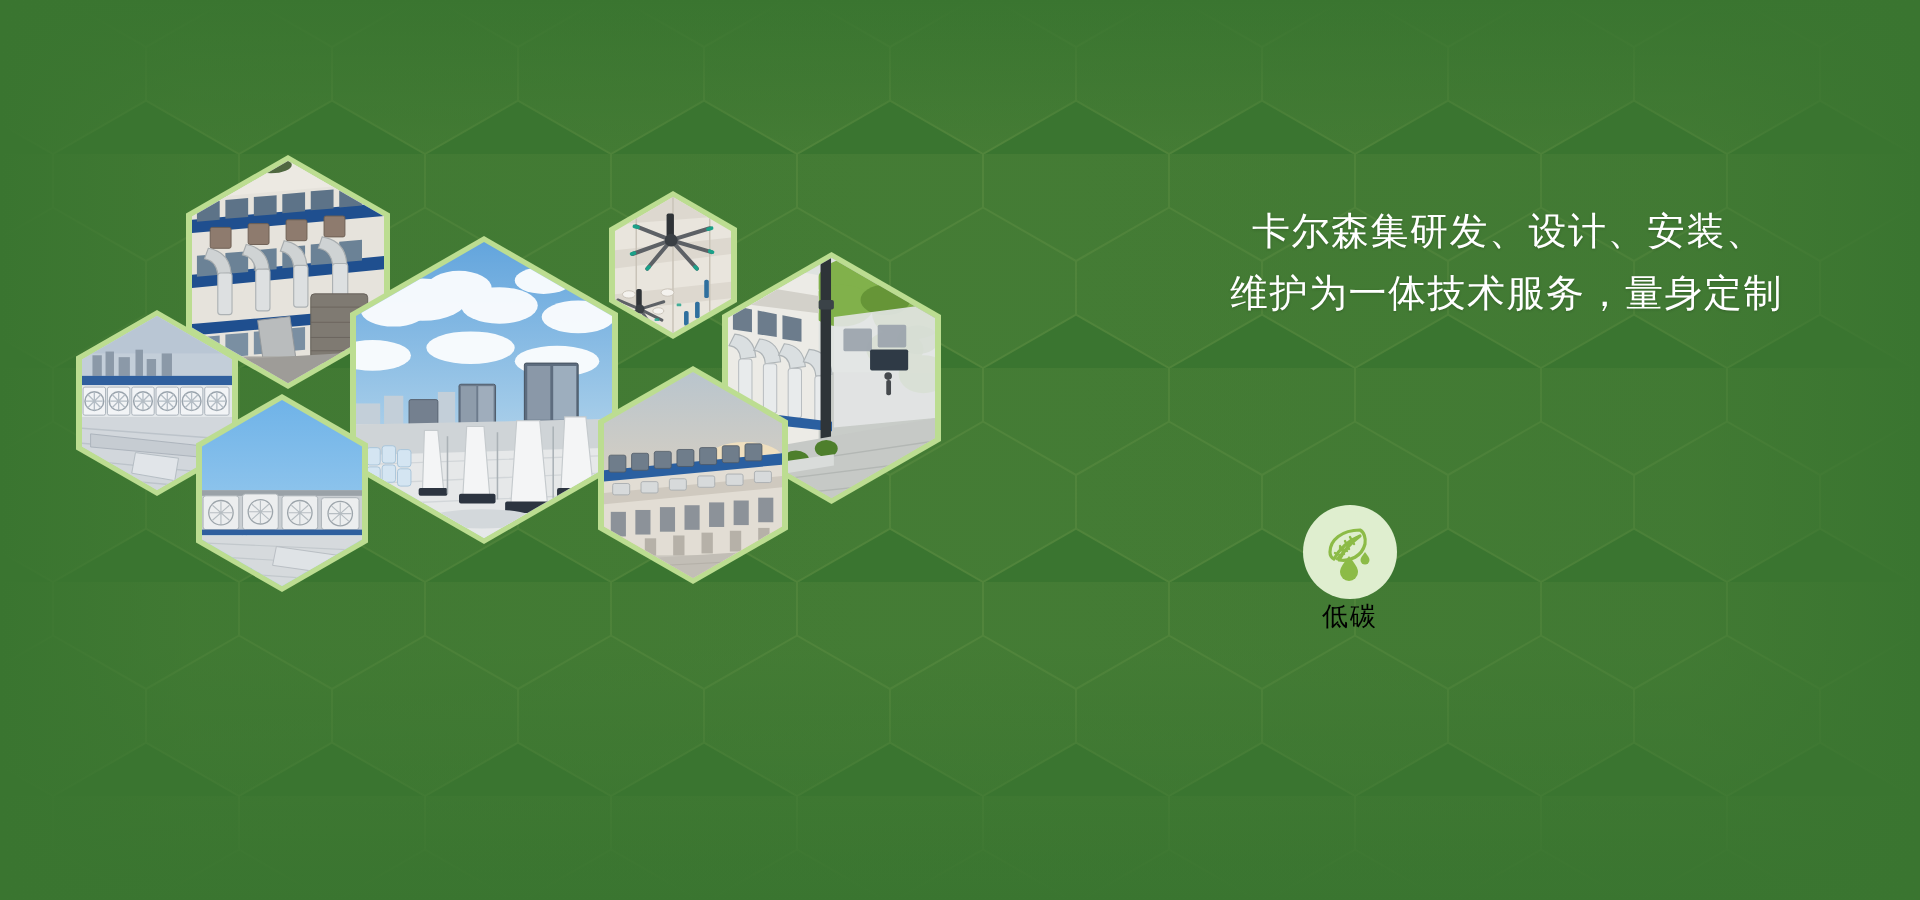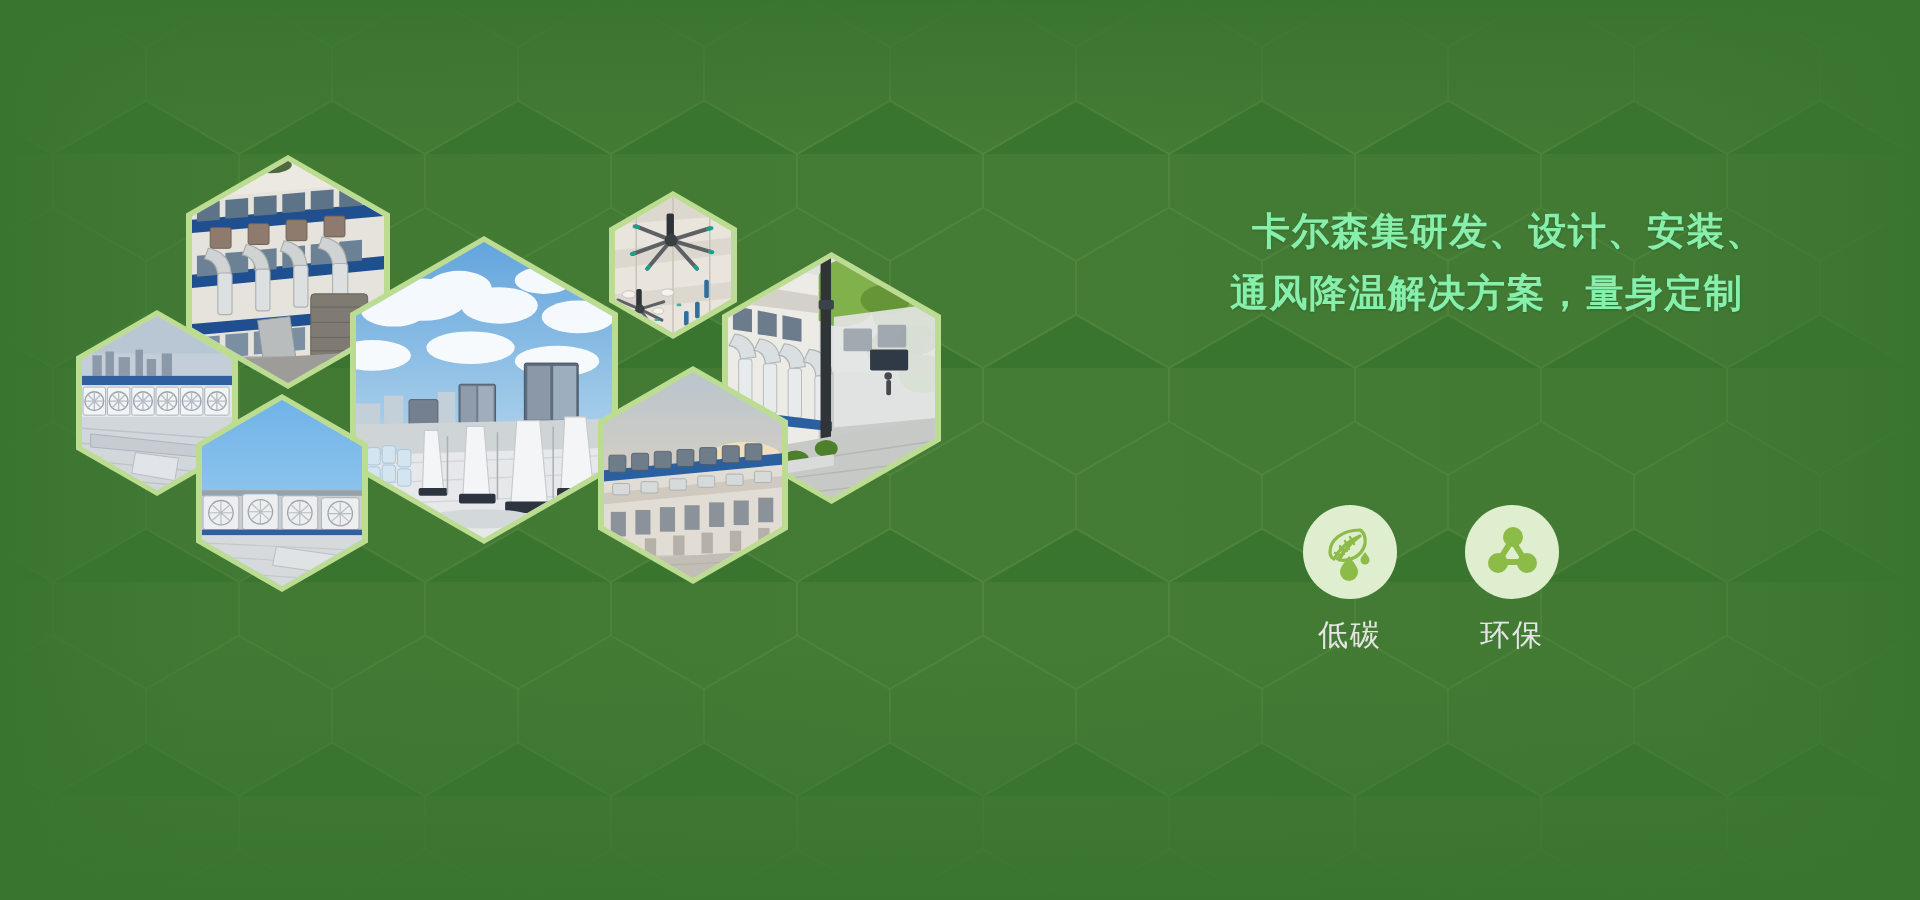--- a/index.html
+++ b/index.html
@@ -42,25 +42,25 @@
     width: 100%;
     height: 100%;
     display: block;
   }
   
   #headline {
     position: absolute;
     left: 1230px;
     top: 200px;
     width: 640px;
-    color: #86efac;
+    color: #ffffff;
     font-size: 38px;
     line-height: 62px;
     letter-spacing: 1.5px;
-    font-weight: 700;
+    font-weight: 400;
     text-shadow: 0 1px 3px rgba(0,0,0,0.18);
   }
   #headline .ln { display: block; white-space: nowrap; }
   #headline .ln.indent { text-indent: 22px; }
   
   #features {
     position: absolute;
     left: 1300px;
     top: 505px;
     display: flex;
@@ -73,23 +73,22 @@
     margin: 0 auto;
     border-radius: 50%;
     display: flex;
     align-items: center;
     justify-content: center;
   }
   .feature .disc.pale  { background: #dfeecf; }
   .feature .disc.amber { background: #f6c768; }
   .feature .disc svg { display: block; overflow: visible; }
   .feature .cap {
-    margin-top: 16px;
-    color: #e5e5e5;
-    font-size: 30px;
+    color: #000000;
+    font-size: 26px;
     letter-spacing: 2px;
     white-space: nowrap;
   }
 </style>
 </head>
 <body>
 
 <div id="banner">
 
   <svg id="hex-bg" viewBox="0 0 1920 900" preserveAspectRatio="none" aria-hidden="true">
@@ -568,21 +567,21 @@
         <path d="M0 200 L190 188 L190 218 L0 218 Z" fill="#c2beb6"></path>
         <g stroke="#b5b1a9" stroke-width="1.2">
             <path d="M0 208 L190 198"></path>
           </g>
       </svg>
     </div>
   </div>
 
   <div id="headline">
     <span class="ln indent">卡尔森集研发、设计、安装、</span>
-    <span class="ln">通风降温解决方案，量身定制</span>
+    <span class="ln">维护为一体技术服务，量身定制</span>
   </div>
 
   <div id="features">
 
     <div class="feature">
       <div class="disc pale">
         <svg width="60" height="60" viewBox="0 0 60 60" aria-hidden="true">
           <path d="M40 8 C22 8 10 18 10 30 C10 34 12 36 14 37 C20 26 30 18 40 14 C32 20 24 28 19 38 C30 40 42 34 45 22 C46 16 44 10 40 8 Z" fill="none" stroke="#8cbb47" stroke-width="3.2" stroke-linejoin="round"></path>
           <g stroke="#8cbb47" stroke-width="2.4" stroke-linecap="round">
             <path d="M17 37 L36 16"></path>
@@ -593,31 +592,16 @@
               <path d="M27 29 L20 26"></path>
           </g>
           <path d="M29 34 C23 42 20 46 20 50 a9 9 0 0 0 18 0 c0 -4 -3 -8 -9 -16 Z" fill="#8cbb47"></path>
           <path d="M45 30 c-3 4 -4.5 6 -4.5 8 a4.5 4.5 0 0 0 9 0 c0 -2 -1.5 -4 -4.5 -8 Z" fill="#8cbb47"></path>
         </svg>
       </div>
       <div class="cap">低碳</div>
     </div>
 
 
-    <div class="feature">
-      <div class="disc pale">
-        <svg width="58" height="58" viewBox="0 0 58 58" aria-hidden="true">
-          <g stroke="#8cbb47" stroke-width="6" stroke-linecap="round">
-            <path d="M29 17 L17 36"></path>
-            <path d="M29 17 L41 36"></path>
-            <path d="M19 39 L41 39"></path>
-          </g>
-          <circle cx="30" cy="14" r="10" fill="#8cbb47"></circle>
-          <circle cx="15" cy="40" r="10" fill="#8cbb47"></circle>
-          <circle cx="44" cy="40" r="10" fill="#8cbb47"></circle>
-        </svg>
-      </div>
-      <div class="cap">环保</div>
-    </div>
 
   </div>
 
 </div>
 
 </body></html>

